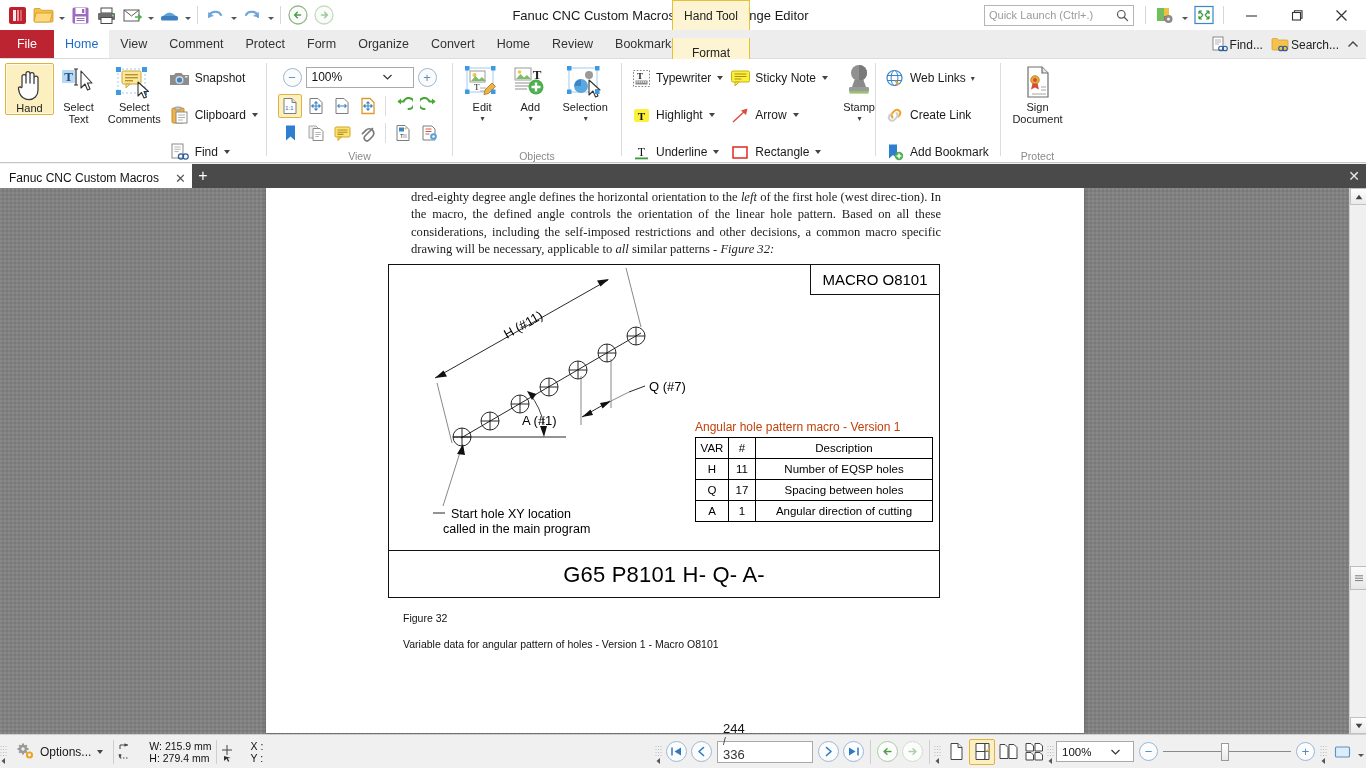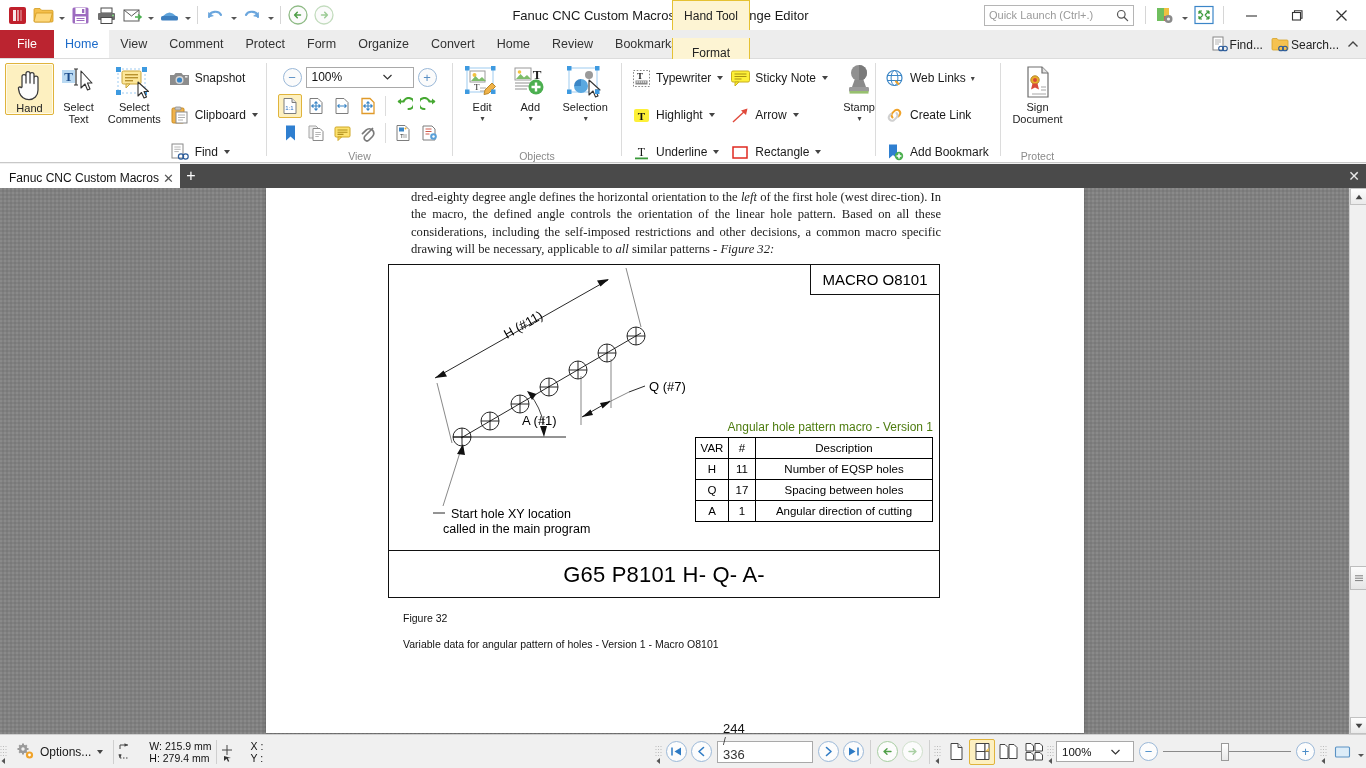--- a/index.html
+++ b/index.html
@@ -141,21 +141,21 @@
   .ibtn.sel { background: #fdf0c0; border: 1px solid #e0b43c; border-radius: 2px; }
   .vsep { width: 1px; height: 20px; background: #dcdcdc; margin: 0 3px; }
 
   
   .doctabs {
     position: absolute; top: 164px; left: 0; width: 1366px; height: 24px;
     background: #4a4a4a; display: flex; align-items: stretch;
   }
   .doctab {
     background: #fff; display: flex; align-items: center; padding: 4px 6px 0 9px;
-    font-size: 12px; color: #111; gap: 4px;
+    font-size: 12px; color: #111; gap: 16px;
   }
   .doctab .x { font-size: 13px; color: #555; }
   .newtab { width: 22px; display: flex; align-items: center; justify-content: center; color: #fff; font-size: 16px; }
   .doctabs-spacer { flex: 1; }
   .doctab-close { width: 24px; display:flex; align-items:center; justify-content:center; color:#e8e8e8; font-size:14px; }
 
   
   .docarea {
     position: absolute; top: 188px; left: 0; width: 1366px; height: 546px;
     background: #808080; overflow: hidden;
@@ -193,21 +193,21 @@
   }
   .g65bar {
     position: absolute; left: -1px; right: -1px; bottom: -1px; height: 48px;
     border-top: 1px solid #111;
     display: flex; align-items: center; justify-content: center;
     font-size: 22px; color: #000; letter-spacing: 0.2px;
   }
   .vartable {
     position: absolute; left: 306px; top: 155px; width: 238px;
   }
-  .vartable .vt-title { font-size: 12px; color: #4d7c0f; margin-bottom: 3px; text-align: right; }
+  .vartable .vt-title { font-size: 12px; color: #c2410c; margin-bottom: 3px; text-align: left; }
   .vartable table { border-collapse: collapse; width: 238px; }
   .vartable td, .vartable th {
     border: 1px solid #000; font-size: 11.5px; font-weight: normal; color: #000;
     height: 21px; text-align: center; padding: 0 2px;
   }
   .vartable td.desc, .vartable th.desc { text-align: center; }
   .vt-c1 { width: 33px; }
   .vt-c2 { width: 27px; }
 
   .figsvg { position: absolute; left: 0; top: 0; }

